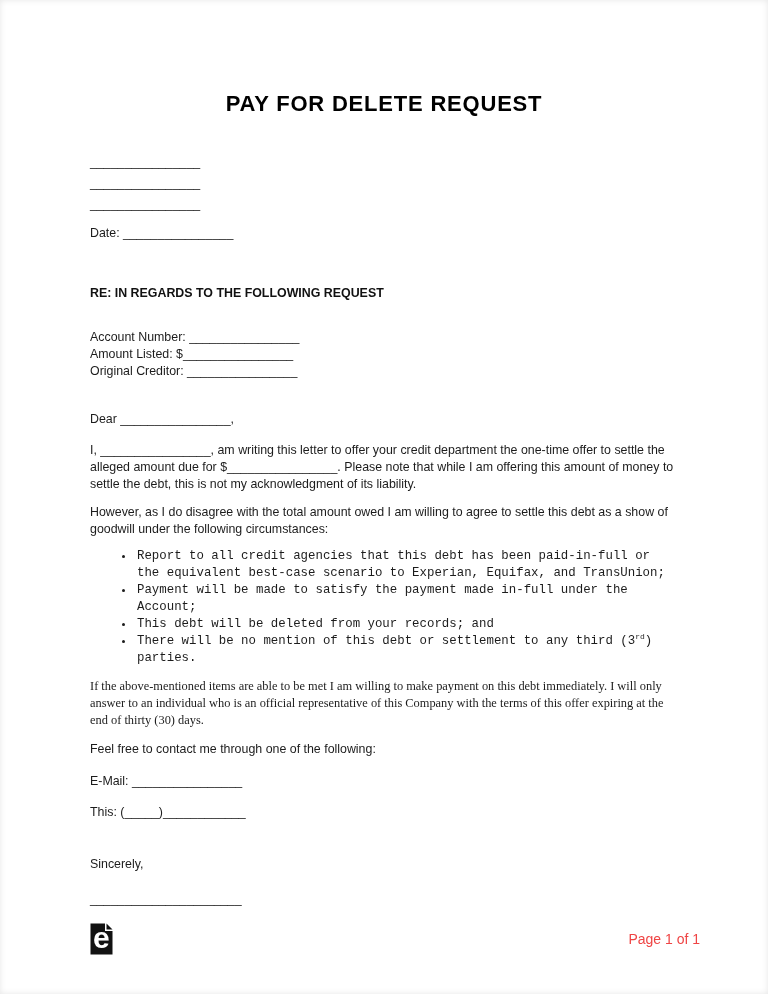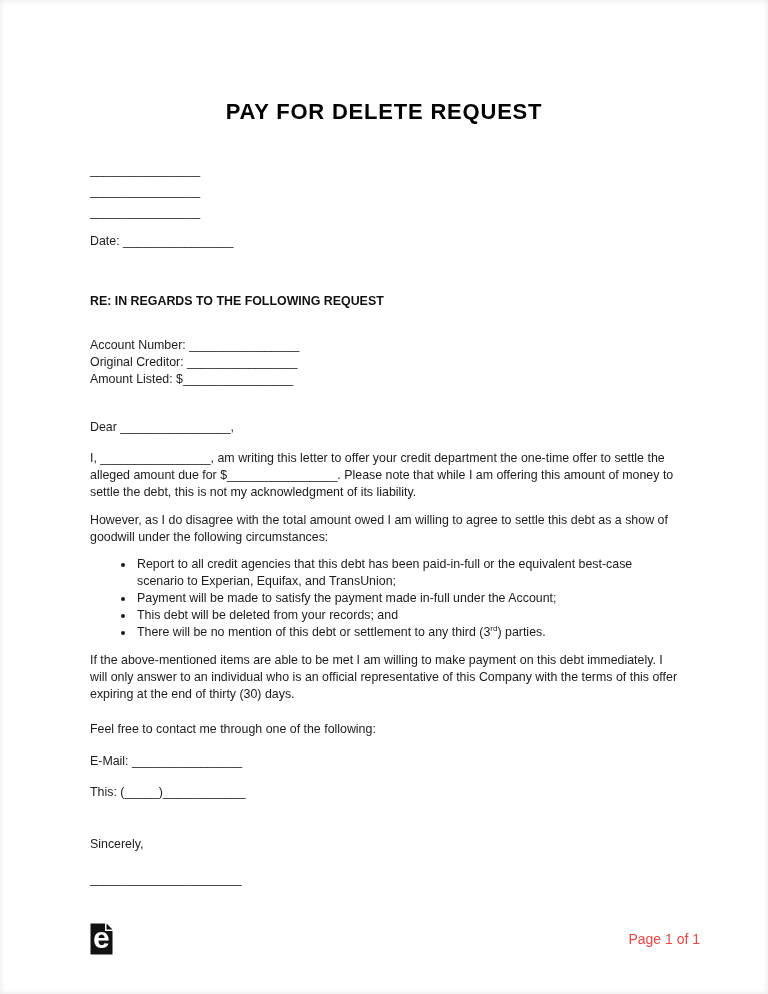--- a/index.html
+++ b/index.html
@@ -8,21 +8,21 @@
     background: #ffffff;
   }
   .page {
     position: relative;
     width: 768px;
     height: 994px;
     margin: 0 auto;
     background: #ffffff;
     box-shadow: inset 0 0 6px rgba(0,0,0,0.10);
     box-sizing: border-box;
-    padding: 8px 90px;
+    padding: 0 90px;
     font-family: "Liberation Sans", "DejaVu Sans", sans-serif;
     font-size: 12.4px;
     line-height: 17px;
     color: #1c1c1c;
     overflow: hidden;
   }
   .doc-title {
     margin: 90px 0 0 0;
     text-align: center;
     font-size: 22px;
@@ -48,27 +48,28 @@
   .salutation    { margin-top: 31px; }
   .para-offer          { margin: 14px 0 0 0; }
   .para-conditions     { margin: 11px 0 0 0; }
   ul.bullets {
     margin: 10px 0 0 0;
     padding: 0 0 0 45px;
   }
   ul.bullets li {
     margin: 0;
     padding: 0 0 0 2px;
+    font-family: Liberation Mono, monospace;
   }
   sup {
     font-size: 8px;
     line-height: 0;
     vertical-align: super;
   }
-  .para-terms          { margin: 11px 0 18px 0; }
+  .para-terms          { margin: 11px 0 12px 0; font-family: Liberation Serif, serif; }
   .para-contact-intro  { margin: 12px 0 0 0; }
   .email-line  { margin-top: 15px; }
   .phone-line  { margin-top: 14px; }
   .closing-label  { margin-top: 35px; }
   .signature-line { margin-top: 18px; white-space: pre; }
   .footer {
     position: absolute;
     left: 90px;
     right: 68px;
     bottom: 39px;
@@ -94,22 +95,22 @@
     <div>________________</div>
     <div>________________</div>
   </div>
 
   <div class="date-line">Date: ________________</div>
 
   <div class="re-heading">RE: IN REGARDS TO THE FOLLOWING REQUEST</div>
 
   <div class="account-block">
     <div>Account Number: ________________</div>
+    <div>Amount Listed: $________________</div>
     <div>Original Creditor: ________________</div>
-    <div>Amount Listed: $________________</div>
   </div>
 
   <div class="salutation">Dear ________________,</div>
 
   <p class="para-offer">I, ________________, am writing this letter to offer your credit department the one-time offer to settle the alleged amount due for $________________. Please note that while I am offering this amount of money to settle the debt, this is not my acknowledgment of its liability.</p>
 
   <p class="para-conditions">However, as I do disagree with the total amount owed I am willing to agree to settle this debt as a show of goodwill under the following circumstances:</p>
 
   <ul class="bullets">
     <li>

